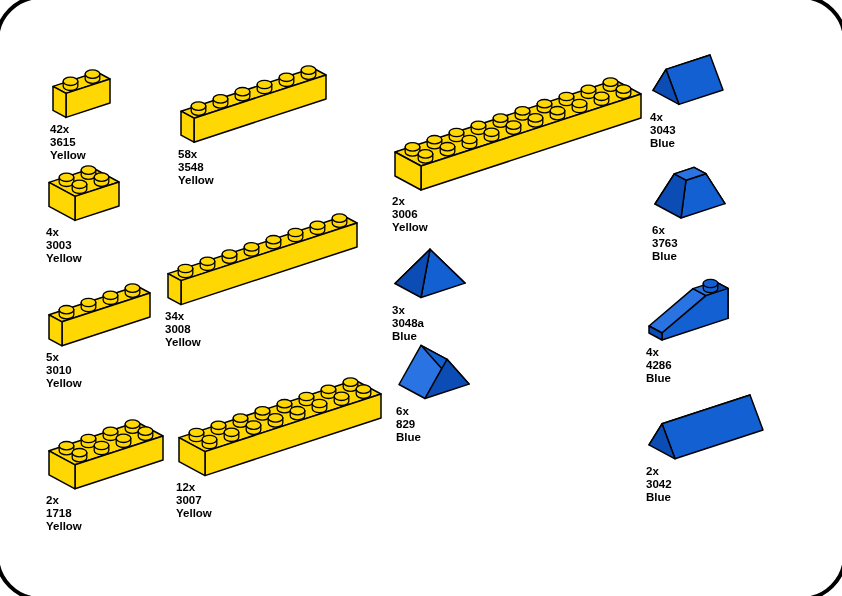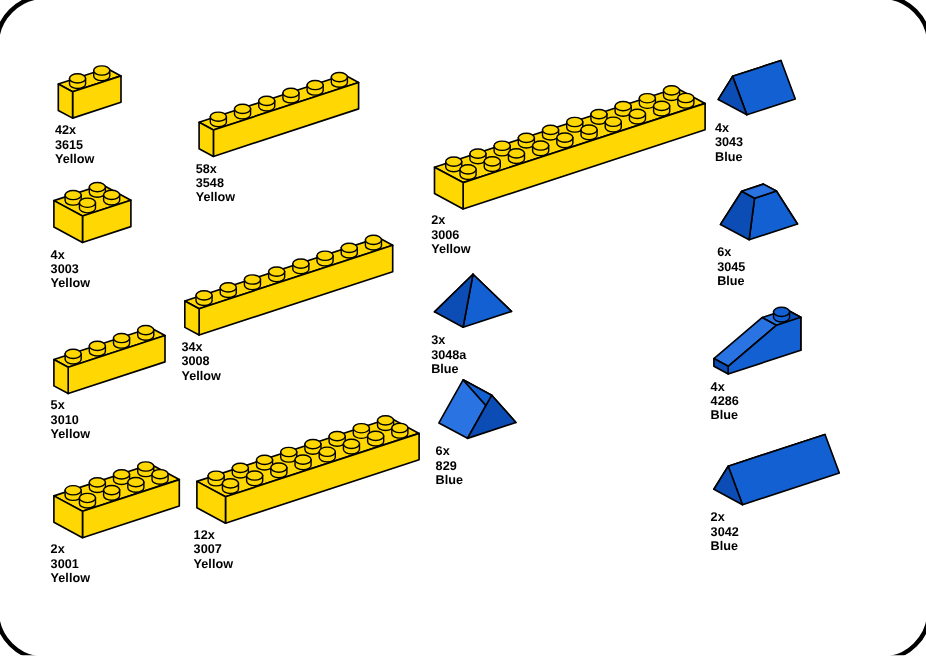--- a/index.html
+++ b/index.html
@@ -11,21 +11,21 @@
   .part svg{display:block;}
   .plabel{margin-top:2px;font-weight:bold;font-size:11.5px;line-height:13px;
           color:#000;white-space:nowrap;}
 </style>
 </head>
 <body>
 
 <div id="page">
   <div class="page-frame"></div>
 
-  <div class="part" style="left:50px;top:52px">
+  <div class="part" style="left:50px;top:62px">
     <svg width="63" height="59">
         <polygon points="3.0,24.4 47.0,10.0 60.0,17.0 16.0,31.4" fill="#FFD702" stroke="#000000" stroke-width="1.5" stroke-linejoin="round"></polygon>
         <polygon points="16.0,31.4 60.0,17.0 60.0,41.0 16.0,55.4" fill="#FFD702" stroke="#000000" stroke-width="1.5" stroke-linejoin="round"></polygon>
         <polygon points="3.0,24.4 16.0,31.4 16.0,55.4 3.0,48.4" fill="#FFD702" stroke="#000000" stroke-width="1.5" stroke-linejoin="round"></polygon>
         <path d="M 13.2 24.299999999999997 A 7.3 4.2 0 0 0 27.8 24.299999999999997 L 27.8 19.299999999999997 L 13.2 19.299999999999997 Z" fill="#FFD702" stroke="#000000" stroke-width="1.3"></path>
         <ellipse cx="20.5" cy="19.299999999999997" rx="7.3" ry="4.2" fill="#FFD702" stroke="#000000" stroke-width="1.3"></ellipse>
         <path d="M 35.2 17.099999999999998 A 7.3 4.2 0 0 0 49.8 17.099999999999998 L 49.8 12.099999999999998 L 35.2 12.099999999999998 Z" fill="#FFD702" stroke="#000000" stroke-width="1.3"></path>
         <ellipse cx="42.5" cy="12.099999999999998" rx="7.3" ry="4.2" fill="#FFD702" stroke="#000000" stroke-width="1.3"></ellipse>
       </svg>
     <div class="plabel">
@@ -49,21 +49,21 @@
         <path d="M 48.2 24.099999999999998 A 7.3 4.2 0 0 0 62.8 24.099999999999998 L 62.8 19.099999999999998 L 48.2 19.099999999999998 Z" fill="#FFD702" stroke="#000000" stroke-width="1.3"></path>
         <ellipse cx="55.5" cy="19.099999999999998" rx="7.3" ry="4.2" fill="#FFD702" stroke="#000000" stroke-width="1.3"></ellipse>
       </svg>
     <div class="plabel">
       <div>4x</div>
       <div>3003</div>
       <div>Yellow</div>
     </div>
   </div>
 
-  <div class="part" style="left:46px;top:288px">
+  <div class="part" style="left:46px;top:276px">
     <svg width="107" height="73">
         <polygon points="3.0,38.8 91.0,10.0 104.0,17.0 16.0,45.8" fill="#FFD702" stroke="#000000" stroke-width="1.5" stroke-linejoin="round"></polygon>
         <polygon points="16.0,45.8 104.0,17.0 104.0,41.0 16.0,69.8" fill="#FFD702" stroke="#000000" stroke-width="1.5" stroke-linejoin="round"></polygon>
         <polygon points="3.0,38.8 16.0,45.8 16.0,69.8 3.0,62.8" fill="#FFD702" stroke="#000000" stroke-width="1.5" stroke-linejoin="round"></polygon>
         <path d="M 13.2 38.699999999999996 A 7.3 4.2 0 0 0 27.8 38.699999999999996 L 27.8 33.699999999999996 L 13.2 33.699999999999996 Z" fill="#FFD702" stroke="#000000" stroke-width="1.3"></path>
         <ellipse cx="20.5" cy="33.699999999999996" rx="7.3" ry="4.2" fill="#FFD702" stroke="#000000" stroke-width="1.3"></ellipse>
         <path d="M 35.2 31.499999999999996 A 7.3 4.2 0 0 0 49.8 31.499999999999996 L 49.8 26.499999999999996 L 35.2 26.499999999999996 Z" fill="#FFD702" stroke="#000000" stroke-width="1.3"></path>
         <ellipse cx="42.5" cy="26.499999999999996" rx="7.3" ry="4.2" fill="#FFD702" stroke="#000000" stroke-width="1.3"></ellipse>
         <path d="M 57.2 24.299999999999997 A 7.3 4.2 0 0 0 71.8 24.299999999999997 L 71.8 19.299999999999997 L 57.2 19.299999999999997 Z" fill="#FFD702" stroke="#000000" stroke-width="1.3"></path>
         <ellipse cx="64.5" cy="19.299999999999997" rx="7.3" ry="4.2" fill="#FFD702" stroke="#000000" stroke-width="1.3"></ellipse>
@@ -94,21 +94,21 @@
         <ellipse cx="33.5" cy="40.699999999999996" rx="7.3" ry="4.2" fill="#FFD702" stroke="#000000" stroke-width="1.3"></ellipse>
         <path d="M 48.2 38.5 A 7.3 4.2 0 0 0 62.8 38.5 L 62.8 33.5 L 48.2 33.5 Z" fill="#FFD702" stroke="#000000" stroke-width="1.3"></path>
         <ellipse cx="55.5" cy="33.5" rx="7.3" ry="4.2" fill="#FFD702" stroke="#000000" stroke-width="1.3"></ellipse>
         <path d="M 70.2 31.299999999999997 A 7.3 4.2 0 0 0 84.8 31.299999999999997 L 84.8 26.299999999999997 L 70.2 26.299999999999997 Z" fill="#FFD702" stroke="#000000" stroke-width="1.3"></path>
         <ellipse cx="77.5" cy="26.299999999999997" rx="7.3" ry="4.2" fill="#FFD702" stroke="#000000" stroke-width="1.3"></ellipse>
         <path d="M 92.2 24.099999999999998 A 7.3 4.2 0 0 0 106.8 24.099999999999998 L 106.8 19.099999999999998 L 92.2 19.099999999999998 Z" fill="#FFD702" stroke="#000000" stroke-width="1.3"></path>
         <ellipse cx="99.5" cy="19.099999999999998" rx="7.3" ry="4.2" fill="#FFD702" stroke="#000000" stroke-width="1.3"></ellipse>
       </svg>
     <div class="plabel">
       <div>2x</div>
-      <div>3001</div>
+      <div>1718</div>
       <div>Yellow</div>
     </div>
   </div>
 
   <div class="part" style="left:178px;top:58px">
     <svg width="151" height="88">
         <polygon points="3.0,53.2 135.0,10.0 148.0,17.0 16.0,60.2" fill="#FFD702" stroke="#000000" stroke-width="1.5" stroke-linejoin="round"></polygon>
         <polygon points="16.0,60.2 148.0,17.0 148.0,41.0 16.0,84.2" fill="#FFD702" stroke="#000000" stroke-width="1.5" stroke-linejoin="round"></polygon>
         <polygon points="3.0,53.2 16.0,60.2 16.0,84.2 3.0,77.2" fill="#FFD702" stroke="#000000" stroke-width="1.5" stroke-linejoin="round"></polygon>
         <path d="M 13.2 53.1 A 7.3 4.2 0 0 0 27.8 53.1 L 27.8 48.1 L 13.2 48.1 Z" fill="#FFD702" stroke="#000000" stroke-width="1.3"></path>
@@ -301,21 +301,21 @@
   <div class="part" style="left:652px;top:164px">
     <svg width="78" height="58">
         <polygon points="3.0,40.0 47.0,25.6 42.0,3.4 22.3,9.9" fill="#2973E2" stroke="#000000" stroke-width="1.5" stroke-linejoin="round"></polygon>
         <polygon points="47.0,25.6 73.0,39.6 53.8,9.7 42.0,3.4" fill="#1360D2" stroke="#000000" stroke-width="1.5" stroke-linejoin="round"></polygon>
         <polygon points="29.0,54.0 73.0,39.6 53.8,9.7 34.0,16.2" fill="#1360D2" stroke="#000000" stroke-width="1.5" stroke-linejoin="round"></polygon>
         <polygon points="3.0,40.0 29.0,54.0 34.0,16.2 22.3,9.9" fill="#0C4DB5" stroke="#000000" stroke-width="1.5" stroke-linejoin="round"></polygon>
         <polygon points="22.3,9.9 42.0,3.4 53.8,9.7 34.0,16.2" fill="#2973E2" stroke="#000000" stroke-width="1.5" stroke-linejoin="round"></polygon>
       </svg>
     <div class="plabel">
       <div>6x</div>
-      <div>3045</div>
+      <div>3763</div>
       <div>Blue</div>
     </div>
   </div>
 
   <div class="part" style="left:646px;top:276px">
     <svg width="85" height="68">
         <polygon points="3.0,50.0 47.0,12.6 60.0,19.6 16.0,57.0" fill="#2973E2" stroke="#000000" stroke-width="1.5" stroke-linejoin="round"></polygon>
         <polygon points="47.0,12.6 69.0,5.4 82.0,12.4 60.0,19.6" fill="#2973E2" stroke="#000000" stroke-width="1.5" stroke-linejoin="round"></polygon>
         <polygon points="69.0,35.4 82.0,42.4 82.0,12.4 69.0,5.4" fill="#0C4DB5" stroke="#000000" stroke-width="1.5" stroke-linejoin="round"></polygon>
         <polygon points="16.0,57.0 16.0,64.0 82.0,42.4 82.0,12.4 60.0,19.6" fill="#1360D2" stroke="#000000" stroke-width="1.5" stroke-linejoin="round"></polygon>

